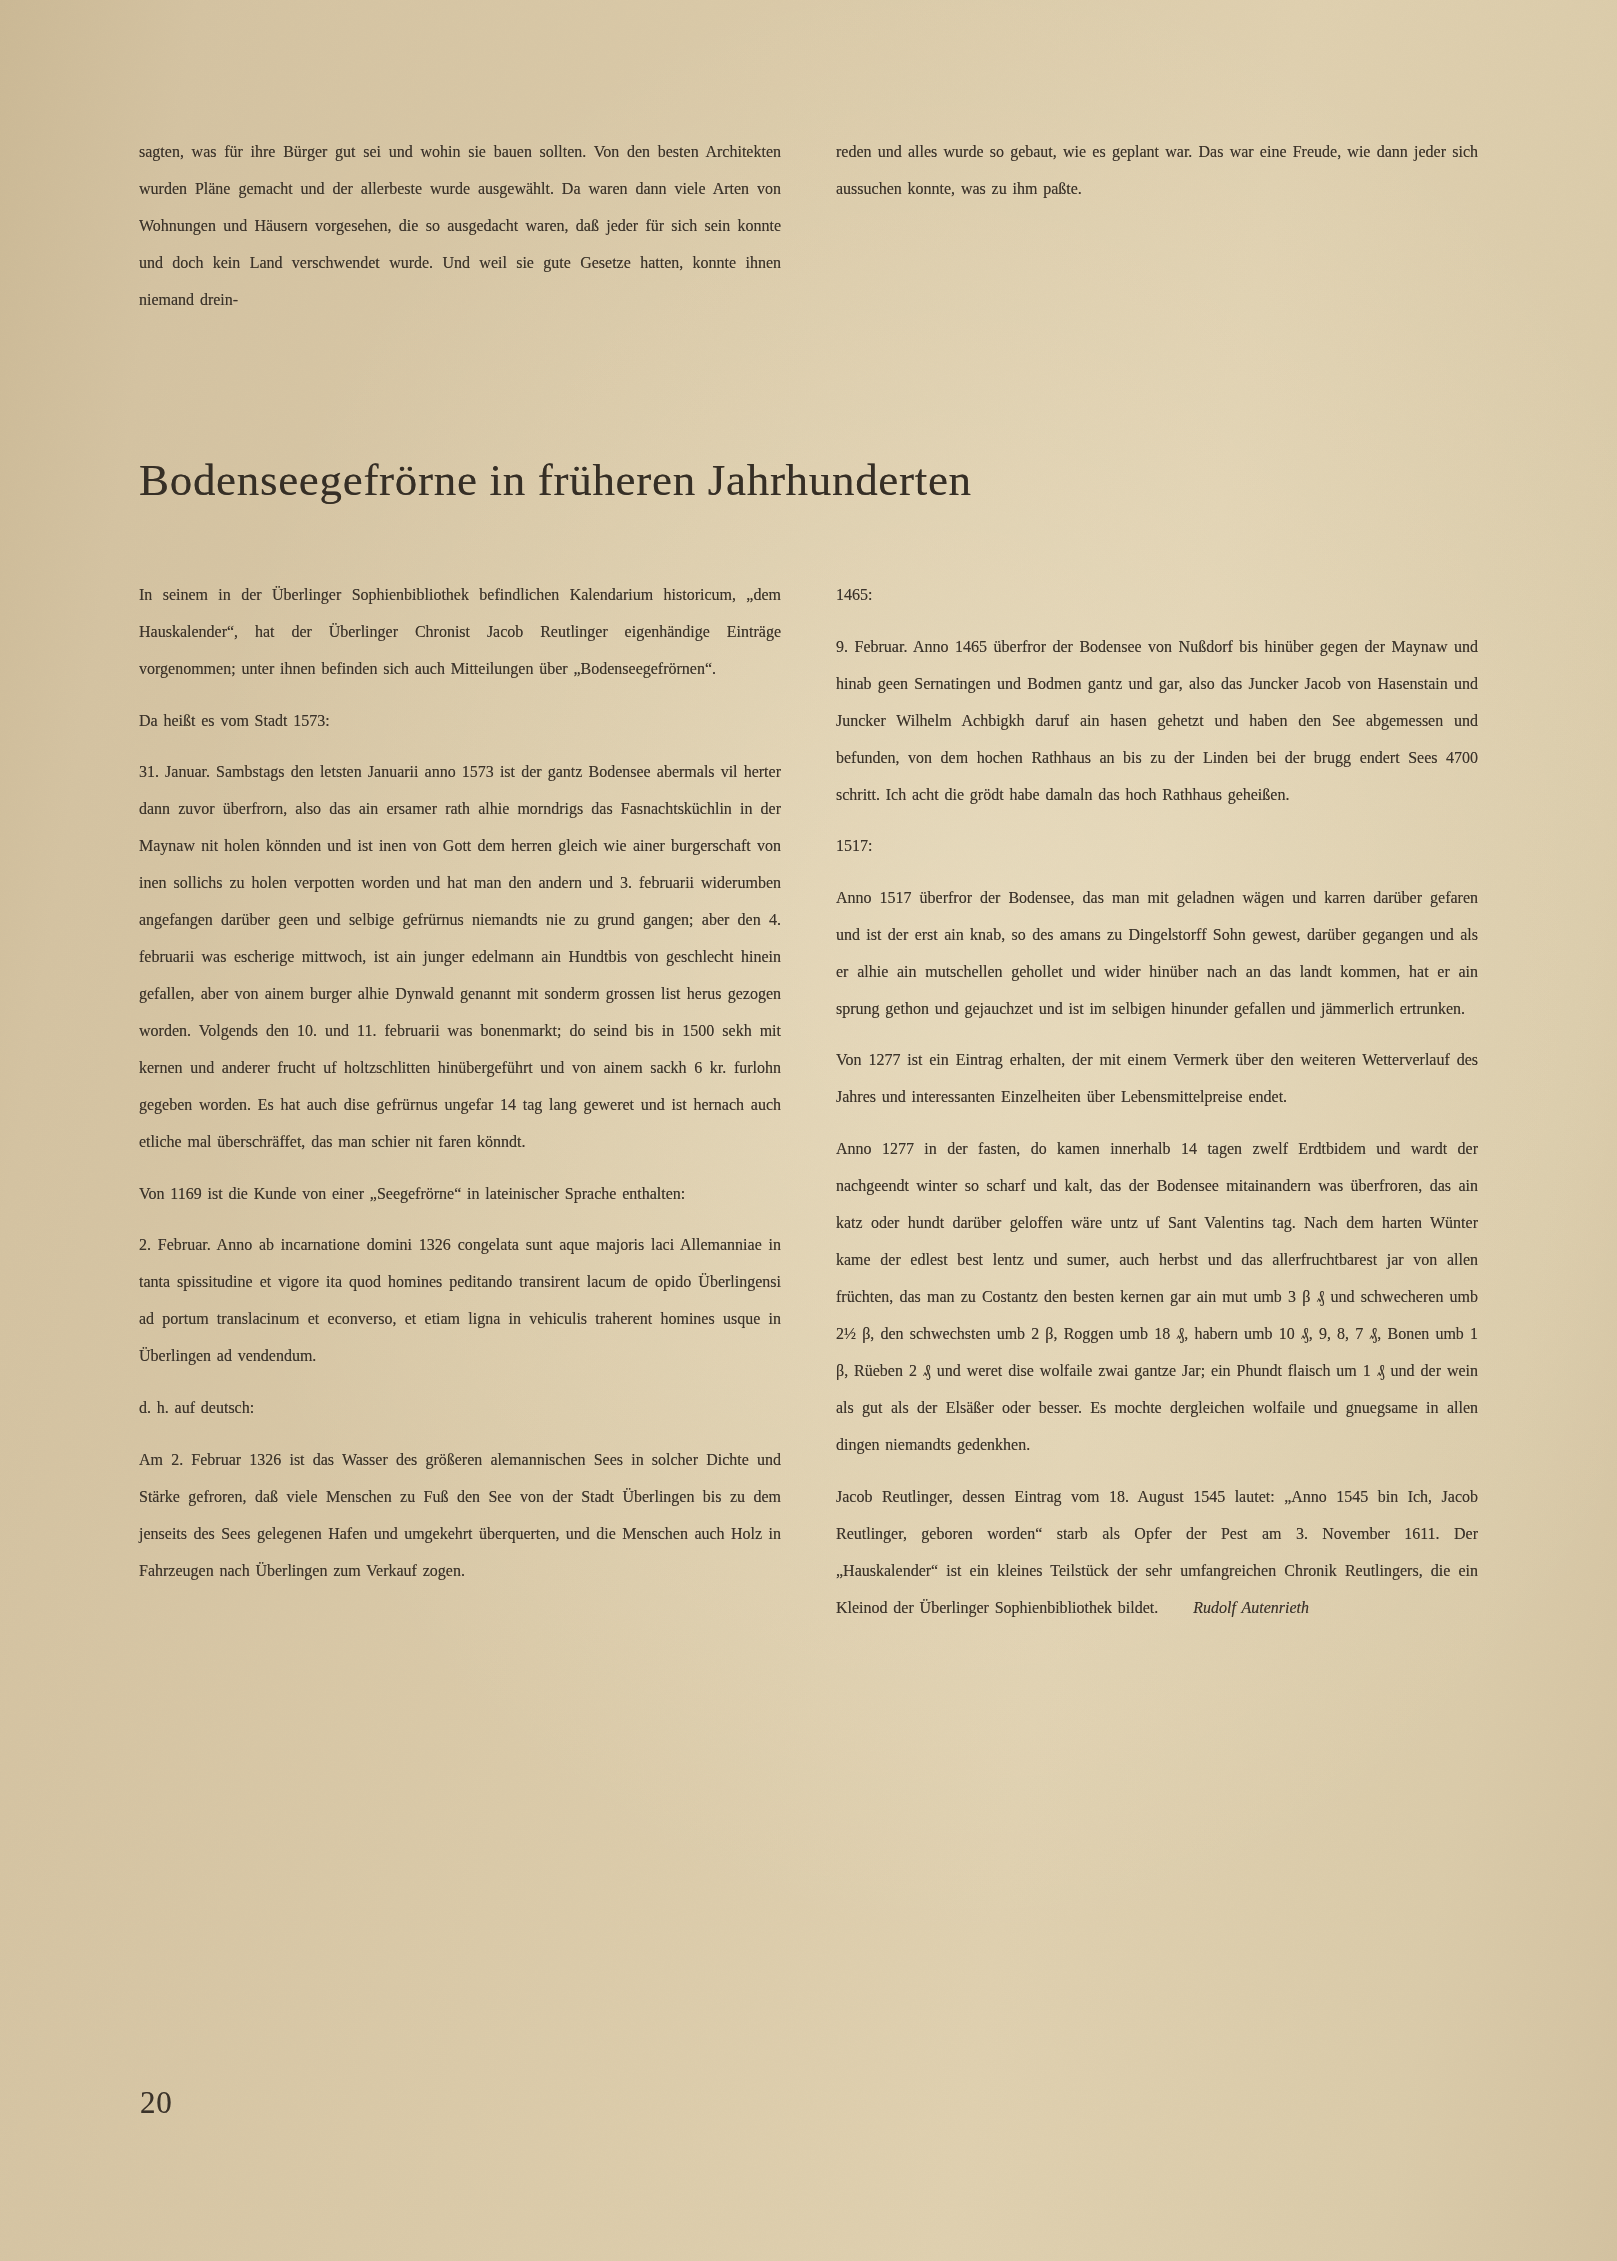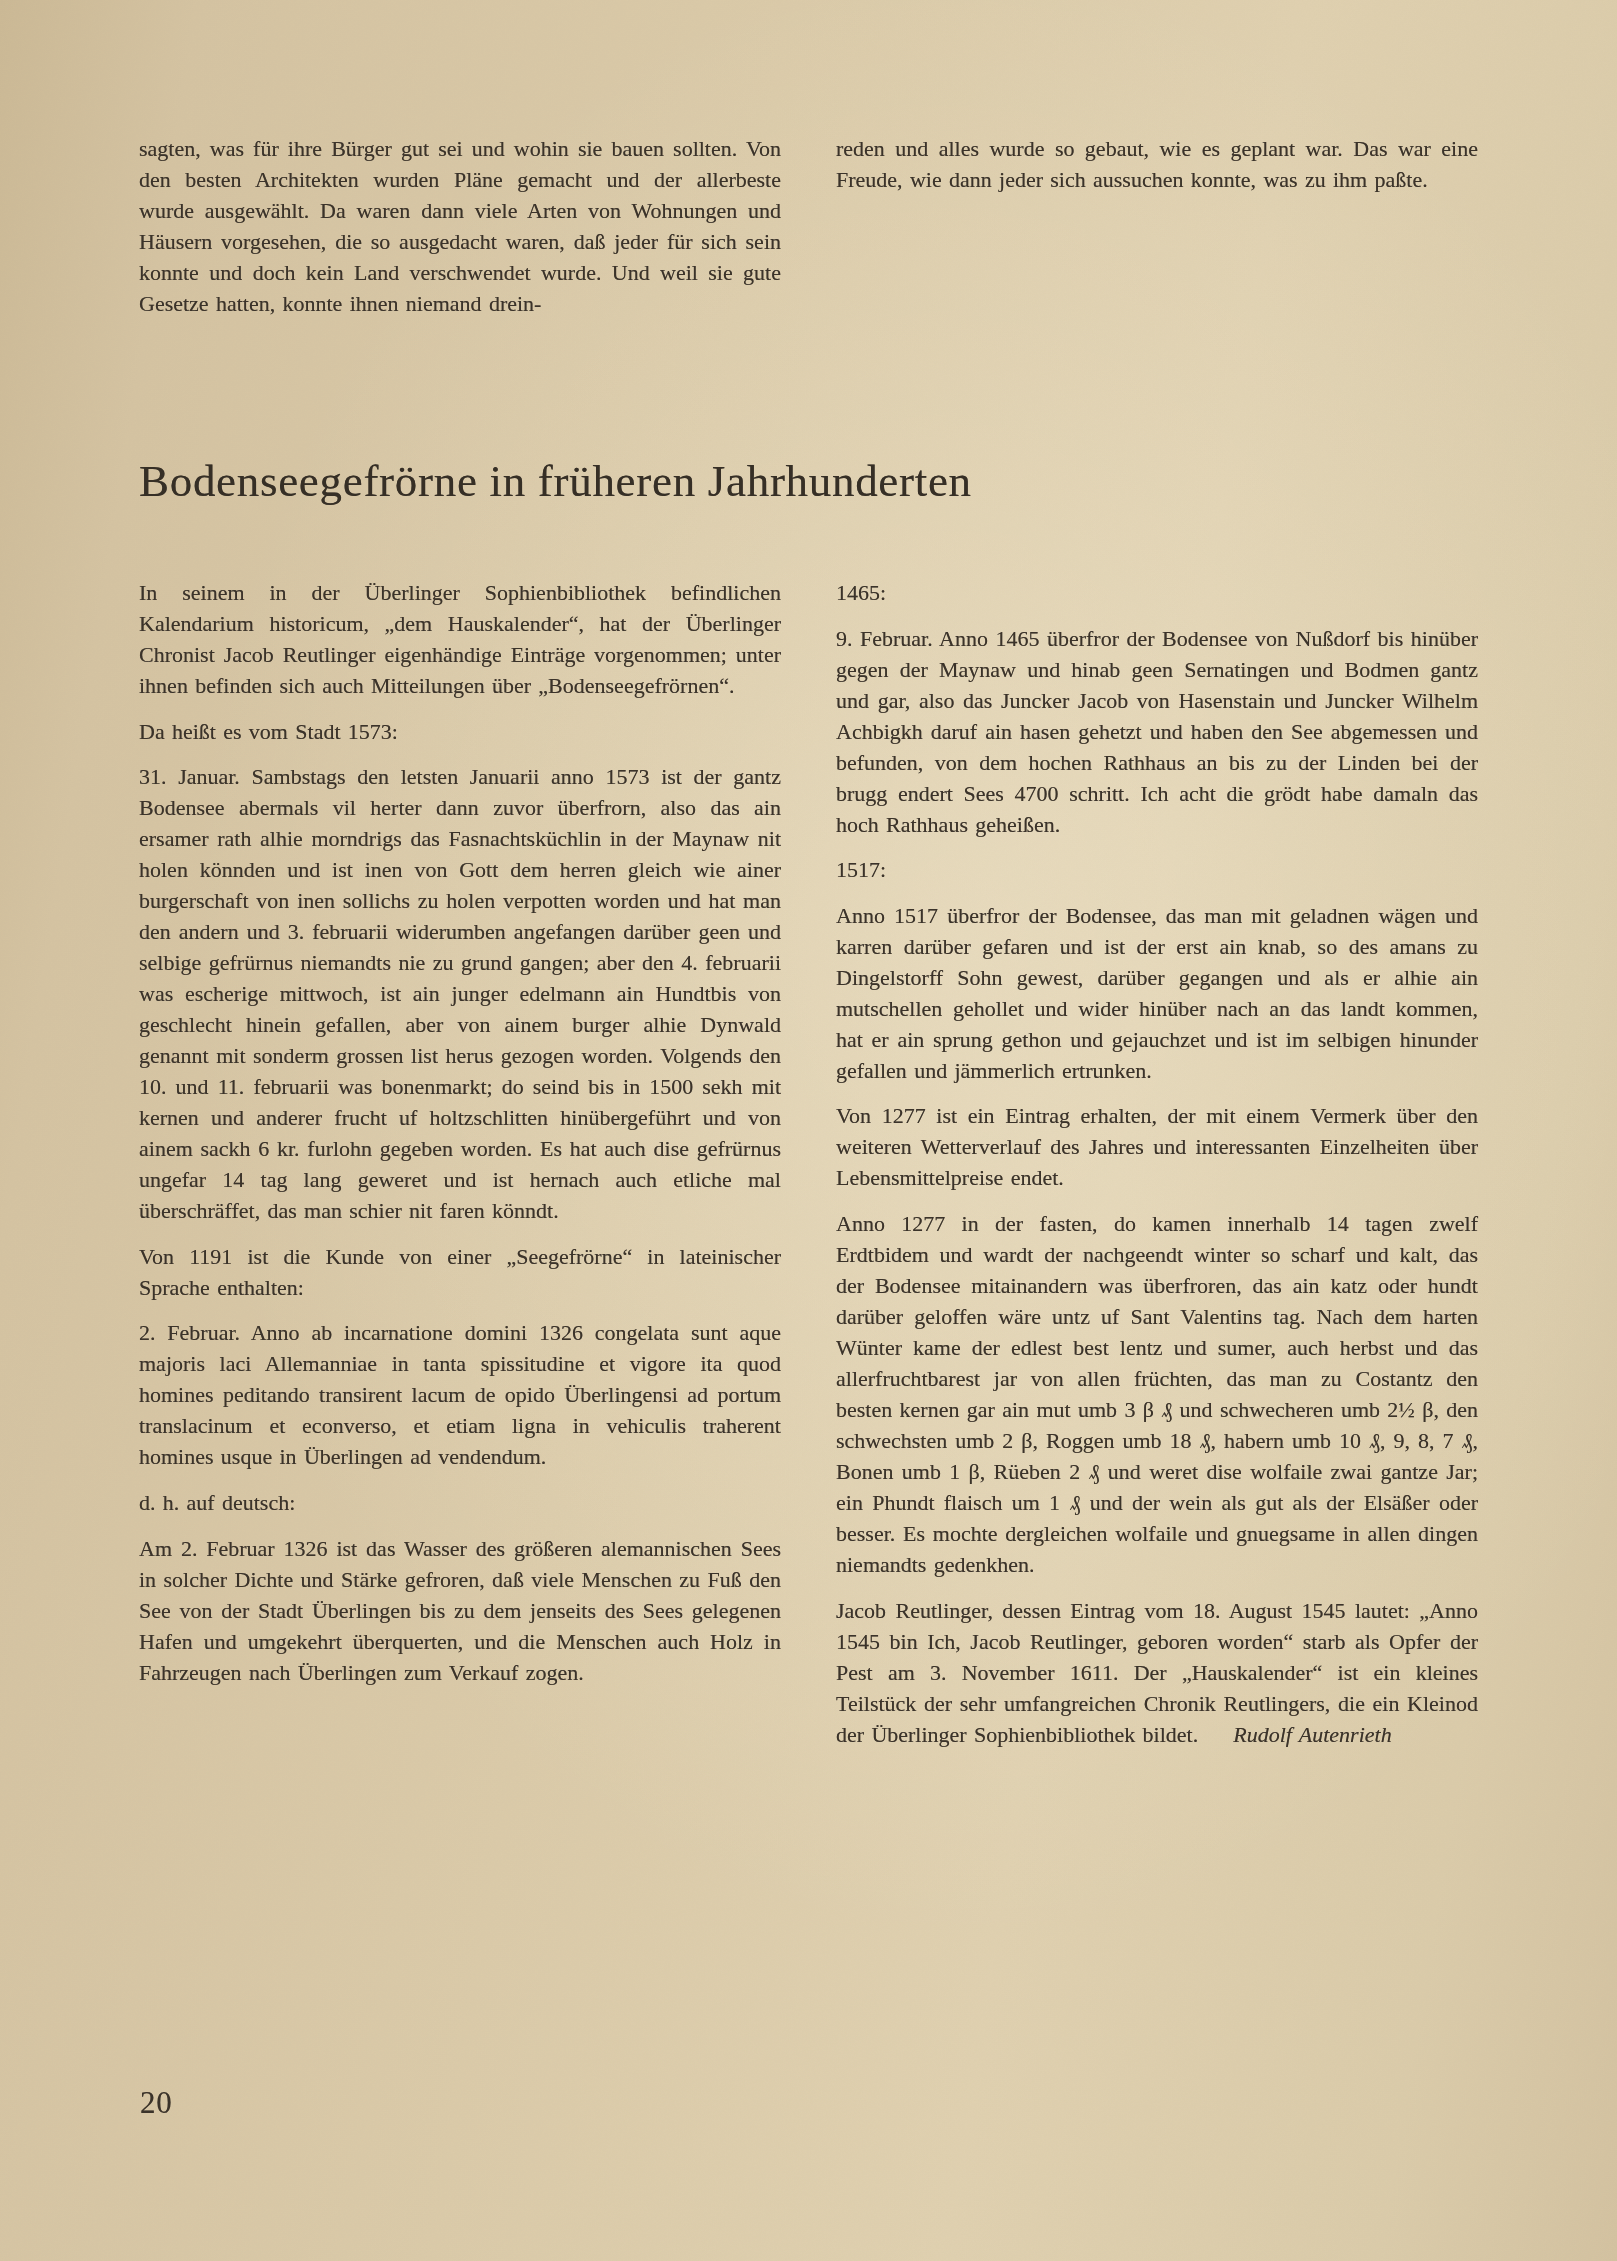--- a/index.html
+++ b/index.html
@@ -11,21 +11,21 @@
     font-family:"Liberation Serif","DejaVu Serif",serif;
     background-color:#d7c6a5;
     background-image:
       radial-gradient(ellipse 1094px 1386px at 60% 42%, rgba(255,249,230,0.28), rgba(255,249,230,0) 72%),
       linear-gradient(99deg, #cbb996 0%, #d4c3a2 10%, #dacaa9 40%, #dfd0b0 66%, #dacbaa 88%, #d3c2a1 100%);
     text-rendering:optimizeLegibility;
   }
   .texture{position:absolute;inset:0;width:100%;height:100%;opacity:.5;mix-blend-mode:multiply;pointer-events:none;}
   .content{position:absolute;left:139px;top:0;width:1339px;}
   .cols{display:flex;gap:55px;}
-  .col{width:642px;font-size:22px;line-height:31px;word-spacing:1.8px;}
+  .col{width:642px;font-size:16px;line-height:37px;word-spacing:1.8px;}
   .col p{margin:0 0 14.6px;text-align:justify;text-shadow:0 0 0.4px rgba(59,51,42,.55);}
   .col p:last-child{margin-bottom:0;}
   .intro{padding-top:133px;}
   .intro .col p{margin:0;}
   h1.title{
     font-size:45px;font-weight:normal;letter-spacing:0.7px;
     margin:136px 0 70px;color:#362f26;
     text-shadow:0 0 0.6px rgba(54,47,38,.6);
   }
   .author{font-style:italic;margin-left:35px;white-space:nowrap;}
@@ -47,21 +47,21 @@
       </div>
     </section>
 
     <h1 class="title">Bodenseegefrörne in früheren Jahrhunderten</h1>
 
     <section class="cols">
       <div class="col">
         <p>In seinem in der Überlinger Sophienbibliothek befindlichen Kalendarium historicum, „dem Hauskalender“, hat der Überlinger Chronist Jacob Reutlinger eigenhändige Einträge vorgenommen; unter ihnen befinden sich auch Mitteilungen über „Bodenseegefrörnen“.</p>
         <p>Da heißt es vom Stadt 1573:</p>
         <p>31. Januar. Sambstags den letsten Januarii anno 1573 ist der gantz Bodensee abermals vil herter dann zuvor überfrorn, also das ain ersamer rath alhie morndrigs das Fasnachtsküchlin in der Maynaw nit holen könnden und ist inen von Gott dem herren gleich wie ainer burgerschaft von inen sollichs zu holen verpotten worden und hat man den andern und 3. februarii widerumben angefangen darüber geen und selbige gefrürnus niemandts nie zu grund gangen; aber den 4. februarii was escherige mittwoch, ist ain junger edelmann ain Hundtbis von geschlecht hinein gefallen, aber von ainem burger alhie Dynwald genannt mit sonderm grossen list herus gezogen worden. Volgends den 10. und 11. februarii was bonenmarkt; do seind bis in 1500 sekh mit kernen und anderer frucht uf holtzschlitten hinübergeführt und von ainem sackh 6 kr. furlohn gegeben worden. Es hat auch dise gefrürnus ungefar 14 tag lang geweret und ist hernach auch etliche mal überschräffet, das man schier nit faren könndt.</p>
-        <p>Von 1191 ist die Kunde von einer „Seegefrörne“ in lateinischer Sprache enthalten:</p>
+        <p>Von 1169 ist die Kunde von einer „Seegefrörne“ in lateinischer Sprache enthalten:</p>
         <p>2. Februar. Anno ab incarnatione domini 1326 congelata sunt aque majoris laci Allemanniae in tanta spissitudine et vigore ita quod homines peditando transirent lacum de opido Überlingensi ad portum translacinum et econverso, et etiam ligna in vehiculis traherent homines usque in Überlingen ad vendendum.</p>
         <p>d. h. auf deutsch:</p>
         <p>Am 2. Februar 1326 ist das Wasser des größeren alemannischen Sees in solcher Dichte und Stärke gefroren, daß viele Menschen zu Fuß den See von der Stadt Überlingen bis zu dem jenseits des Sees gelegenen Hafen und umgekehrt überquerten, und die Menschen auch Holz in Fahrzeugen nach Überlingen zum Verkauf zogen.</p>
       </div>
       <div class="col">
         <p>1465:</p>
         <p>9. Februar. Anno 1465 überfror der Bodensee von Nußdorf bis hinüber gegen der Maynaw und hinab geen Sernatingen und Bodmen gantz und gar, also das Juncker Jacob von Hasenstain und Juncker Wilhelm Achbigkh daruf ain hasen gehetzt und haben den See abgemessen und befunden, von dem hochen Rathhaus an bis zu der Linden bei der brugg endert Sees 4700 schritt. Ich acht die grödt habe damaln das hoch Rathhaus geheißen.</p>
         <p>1517:</p>
         <p>Anno 1517 überfror der Bodensee, das man mit geladnen wägen und karren darüber gefaren und ist der erst ain knab, so des amans zu Dingelstorff Sohn gewest, darüber gegangen und als er alhie ain mutschellen gehollet und wider hinüber nach an das landt kommen, hat er ain sprung gethon und gejauchzet und ist im selbigen hinunder gefallen und jämmerlich ertrunken.</p>
         <p>Von 1277 ist ein Eintrag erhalten, der mit einem Vermerk über den weiteren Wetterverlauf des Jahres und interessanten Einzelheiten über Lebensmittelpreise endet.</p>

